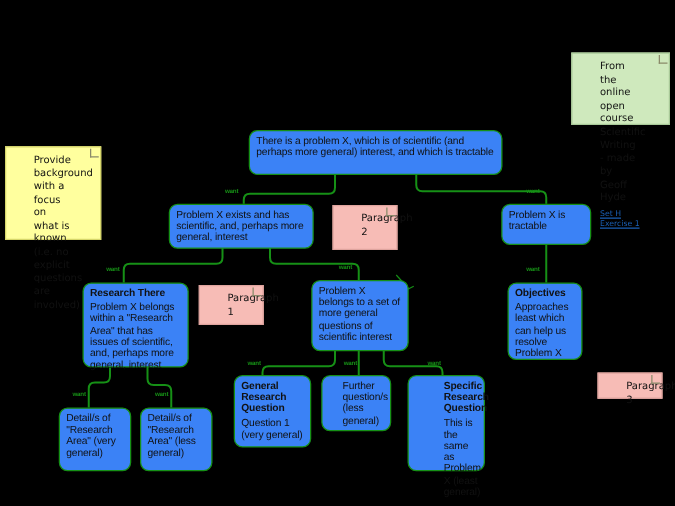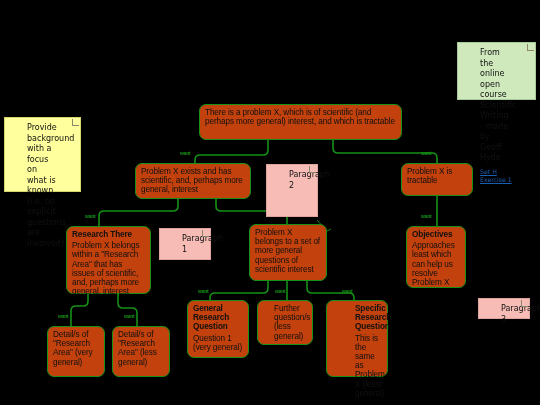--- a/index.html
+++ b/index.html
@@ -1,21 +1,21 @@
 <!DOCTYPE html>
 <html><head>
 <meta charset="utf-8">
 <style>
   html,body{margin:0;padding:0;background:#000;}
   body{width:540px;height:405px;position:relative;overflow:hidden;
        font-family:"Liberation Sans",sans-serif;}
   #canvas{position:absolute;inset:0;width:540px;height:405px;}
   svg.links{position:absolute;left:0;top:0;width:540px;height:405px;pointer-events:none;}
 
-  .node{position:absolute;background:#c2410c;border:1.5px solid #169016;border-radius:7px;
+  .node{position:absolute;background:#3b82f6;border:1.5px solid #169016;border-radius:7px;
         box-sizing:border-box;padding:3px 5px;color:#111;line-height:1.12;}
   .node .ttl{font-weight:bold;font-size:8.2px;display:block;margin-bottom:2px;letter-spacing:-0.1px;}
   .node .bdy{font-size:8.2px;display:block;letter-spacing:-0.1px;}
 
   .note{position:absolute;box-sizing:border-box;padding:5px 22px;
         font-family:"DejaVu Sans",sans-serif;font-size:8px;line-height:1.32;color:#111;}
   .note .dogear{position:absolute;right:1px;top:1px;width:6px;height:6px;
         border-left:1px solid #8a8a6a;border-bottom:1px solid #8a8a6a;}
   .note.yellow{background:#ffff9e;border:1px solid #d6d66a;}
   .note.green{background:#cfe9bd;border:1px solid #a8c998;}
@@ -126,21 +126,21 @@
     <span class="dogear"></span>
     <span>From the online open course Scientific Writing - made by Geoff Hyde</span>
     <a class="lnk" href="#">Set H Exercise 1</a>
   </div>
 
   <div class="note pink" style="left:159px;top:228px;width:52px;height:32px;">
     <span class="dogear"></span>
     <span>Paragraph 1</span>
   </div>
 
-  <div class="note pink" style="left:266px;top:164px;width:52px;height:53px;">
+  <div class="note pink" style="left:266px;top:164px;width:52px;height:36px;">
     <span class="dogear"></span>
     <span>Paragraph 2</span>
   </div>
 
   <div class="note pink" style="left:478px;top:298px;width:52px;height:21px;">
     <span class="dogear"></span>
     <span>Paragraph 3</span>
   </div>
 
 </div>

